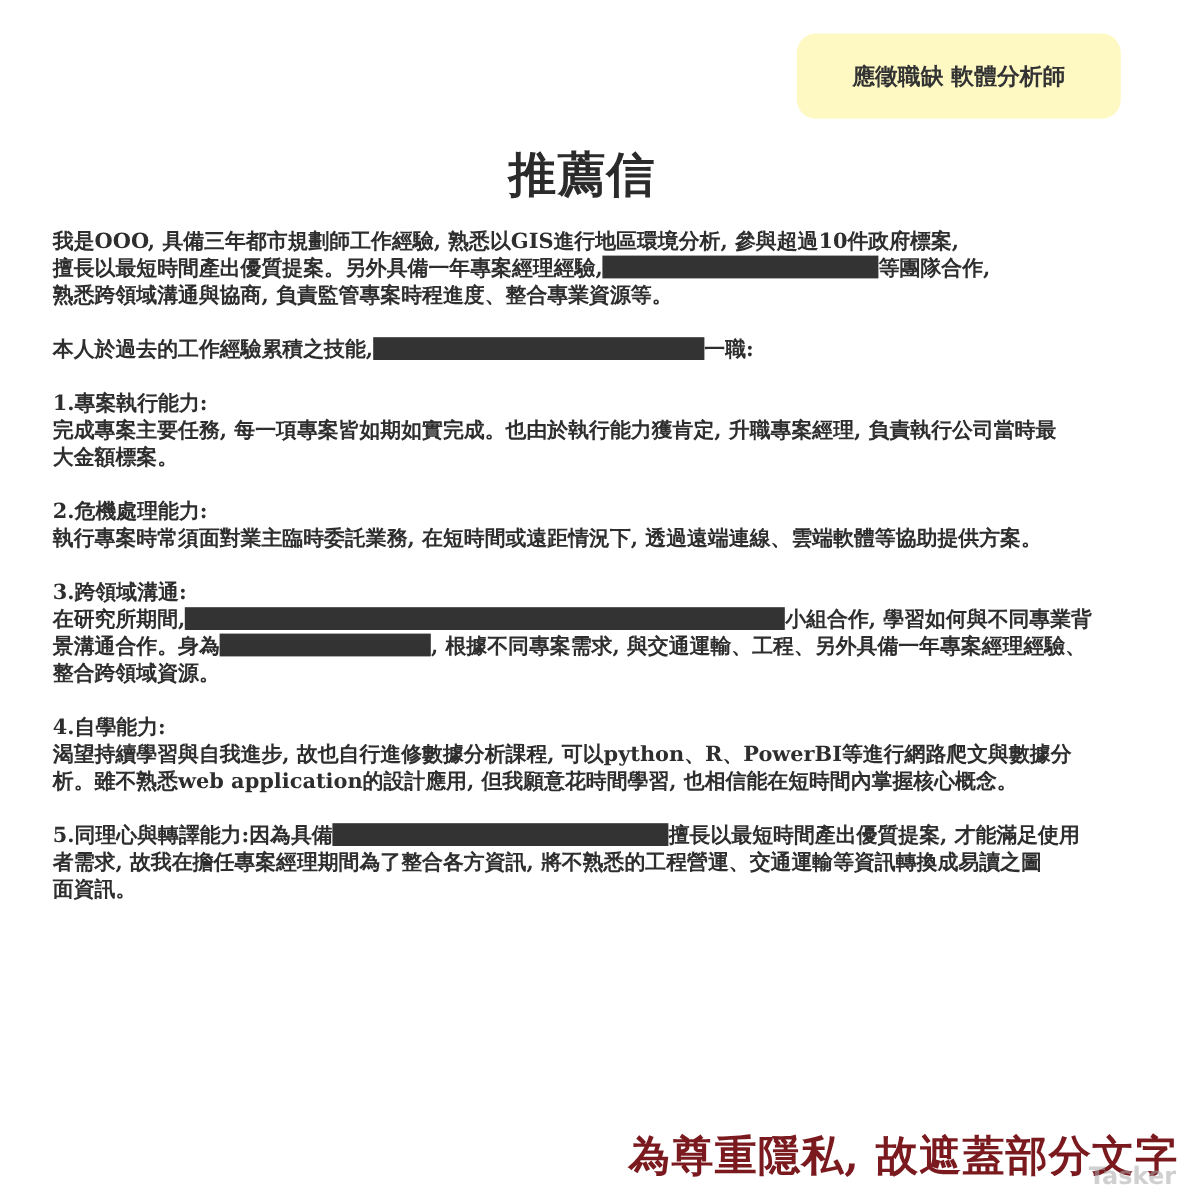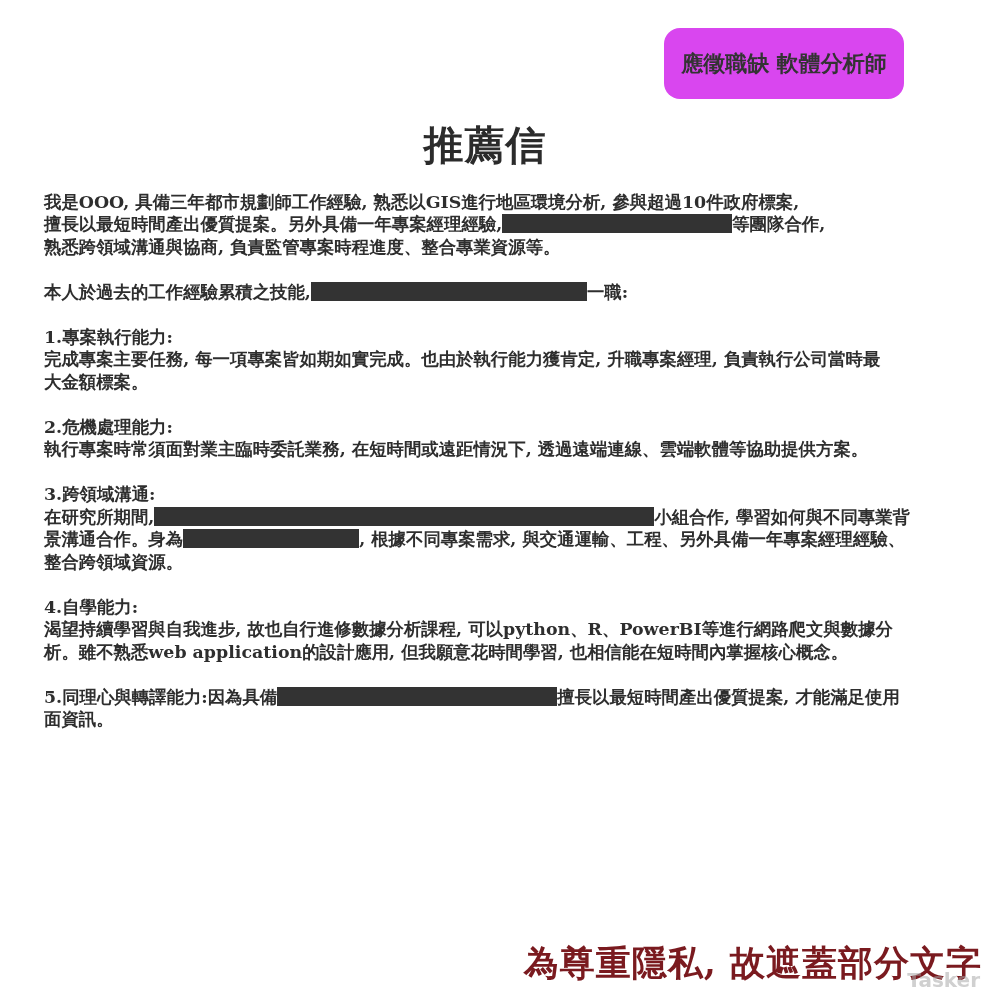--- a/index.html
+++ b/index.html
@@ -1,24 +1,24 @@
 <!DOCTYPE html>
 <html><head>
 <meta charset="utf-8">
 <style>
   html, body { margin: 0; padding: 0; }
   body {
     width: 1000px; height: 1000px; background: #ffffff; position: relative; overflow: hidden;
     font-family: "DejaVu Serif", "Liberation Serif", serif; color: #2b2b2b;
   }
   .badge {
-    position: absolute; left: 664px; top: 28px; width: 240px; height: 71px;
-    background: #d946ef; border-radius: 16px;
+    position: absolute; left: 664px; top: 28px; width: 270px; height: 71px;
+    background: #fef9c3; border-radius: 16px;
     display: flex; align-items: center; justify-content: center;
-    font-size: 22px; font-weight: bold; color: #333;
+    font-size: 19px; font-weight: bold; color: #333;
   }
   .title {
     position: absolute; left: 0; width: 970px; top: 70px; text-align: center;
     font-size: 40px; font-weight: bold; color: #2b2b2b; letter-spacing: 1px; margin-top: 48px;
   }
   .letter {
     position: absolute; left: 44px; top: 168px; width: 920px;
     font-size: 17.4px; font-weight: bold; line-height: 22.5px; color: #2e2e2e;
   }
   .para { margin: 0; }
@@ -80,20 +80,21 @@
 
   <div>
     <div>4.自學能力:</div>
     <div>渴望持續學習與自我進步, 故也自行進修數據分析課程, 可以python、R、PowerBI等進行網路爬文與數據分</div>
     <div>析。雖不熟悉web application的設計應用, 但我願意花時間學習, 也相信能在短時間內掌握核心概念。</div>
   </div>
   <div class="gap"></div>
 
   <div>
     <div><span>5.同理心與轉譯能力:因為具備</span><span class="redact" style="width:280px"></span><span>擅長以最短時間產出優質提案, 才能滿足使用</span></div>
+    <div>者需求, 故我在擔任專案經理期間為了整合各方資訊, 將不熟悉的工程營運、交通運輸等資訊轉換成易讀之圖</div>
     <div>面資訊。</div>
   </div>
   <div class="gap"></div>
     <div class="gap"></div>
     <div class="gap"></div>
     <div class="gap"></div>
 
 </div>
 
 <div class="privacy-note">為尊重隱私, 故遮蓋部分文字</div>

